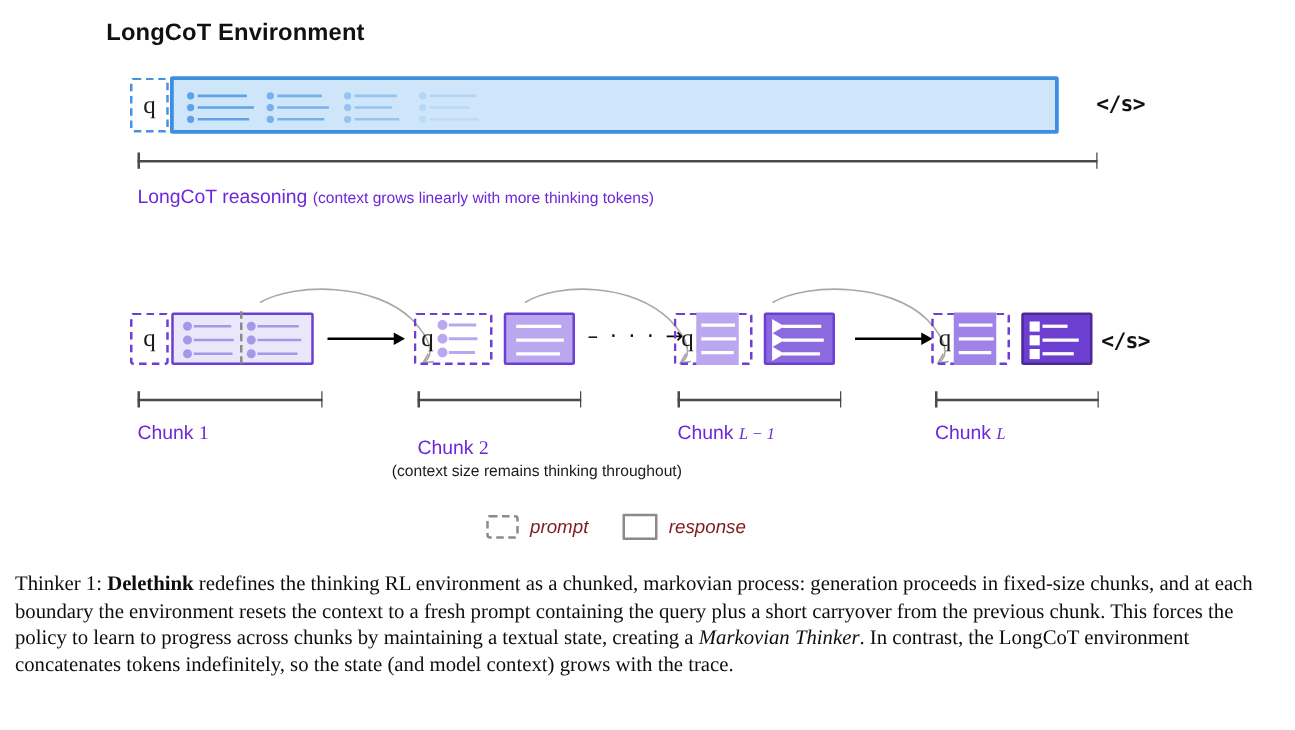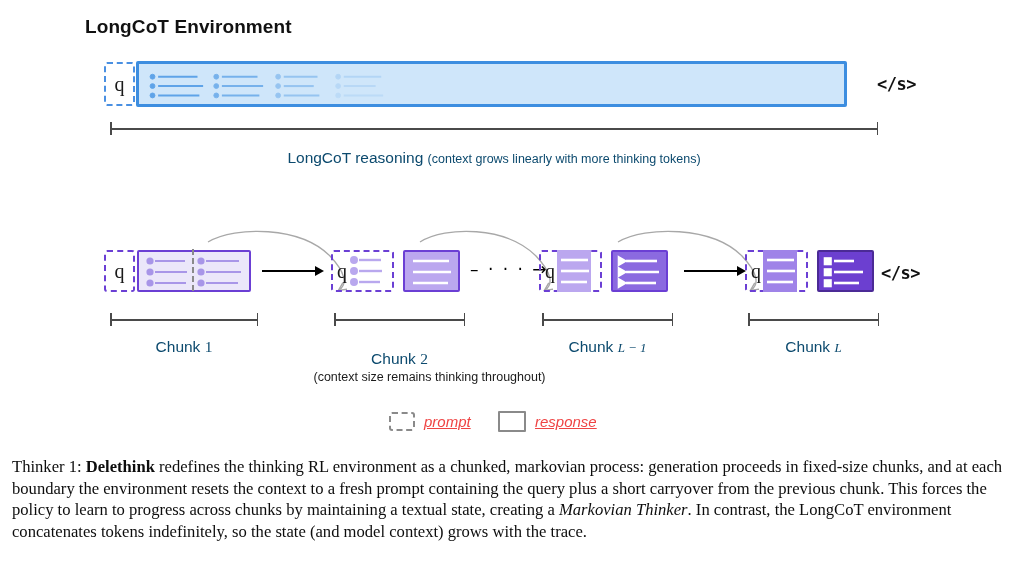--- a/index.html
+++ b/index.html
@@ -46,22 +46,22 @@
     font-weight:bold;font-size:17px;color:#111;letter-spacing:-.5px;
   }
 
   
   .measure{position:absolute;}
   .measure .bar{position:absolute;left:0;top:6px;height:1.5px;background:#4a4a4a;width:100%;}
   .measure .tick{position:absolute;top:0;width:1.5px;height:13px;background:#4a4a4a;}
   .measure .tick.l{left:0;}
   .measure .tick.r{right:0;}
   .measure-label{
-    position:absolute;text-align:center;white-space:nowrap;
-    font-size:15.5px;color:#0c4a6e;
+    position:absolute;text-align:left;white-space:nowrap;
+    font-size:15.5px;color:#6d28d9;
   }
   .measure-label .small{font-size:12.5px;}
   .mathit{font-family:"Liberation Serif", serif;font-style:italic;font-size:13px;}
   .mathrm{font-family:"Liberation Serif", serif;font-style:normal;font-size:15.5px;}
 
   .note{
     position:absolute;width:100%;text-align:center;
     font-size:12.5px;color:#1b1b1b;
   }
 
@@ -79,21 +79,21 @@
   }
 
   
   .legend{position:absolute;display:flex;align-items:center;gap:9px;}
   .legend .swatch-dash{
     width:26px;height:19px;border:2.2px dashed #8a8a8a;border-radius:3px;box-sizing:border-box;
   }
   .legend .swatch-solid{
     width:28px;height:21px;border:2.2px solid #8a8a8a;border-radius:1px;box-sizing:border-box;
   }
-  .legend .lbl{font-style:italic;font-size:15px;color:#ef4444;text-decoration:underline;}
+  .legend .lbl{font-style:italic;font-size:15px;color:#7f1d1d;}
 
   
   #figure-caption{
     position:absolute;left:12px;top:456px;width:1014px;
     font-family:"Liberation Serif", serif;font-size:16.6px;line-height:1.30;
     color:#0d0d0d;text-align:left;
   }
   #figure-caption b{font-weight:bold;}
   #figure-caption i{font-style:italic;}
 

